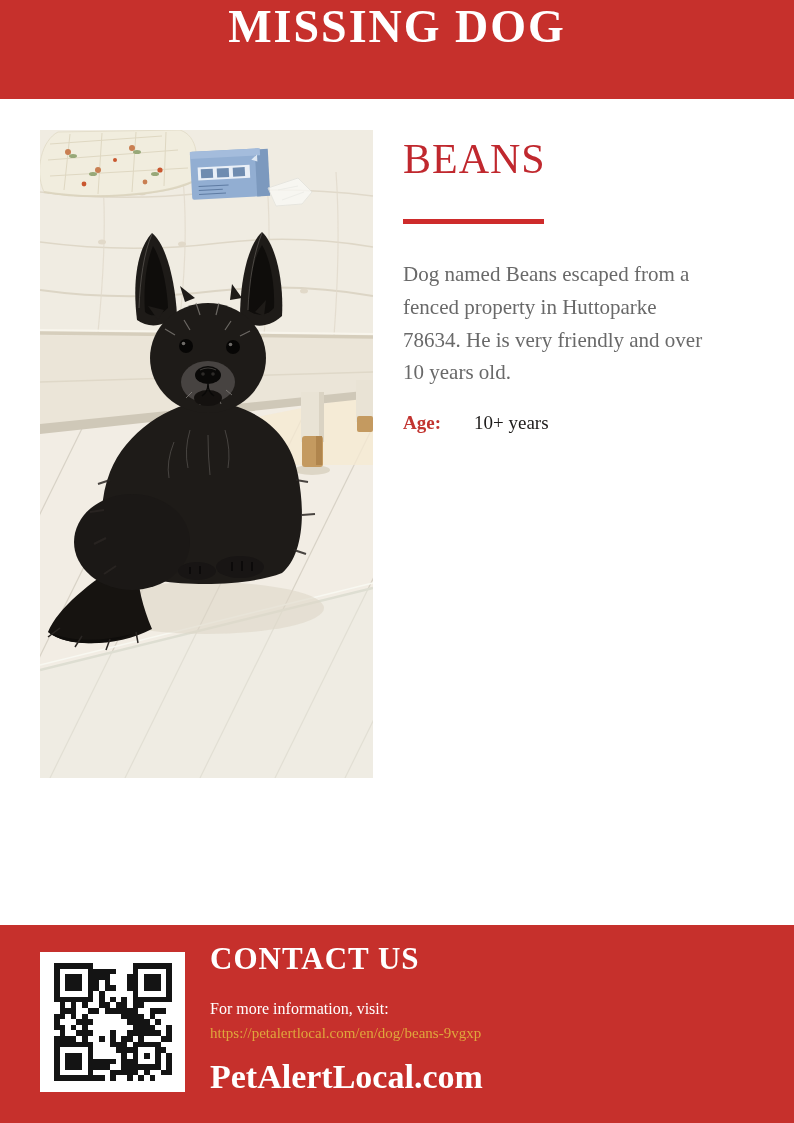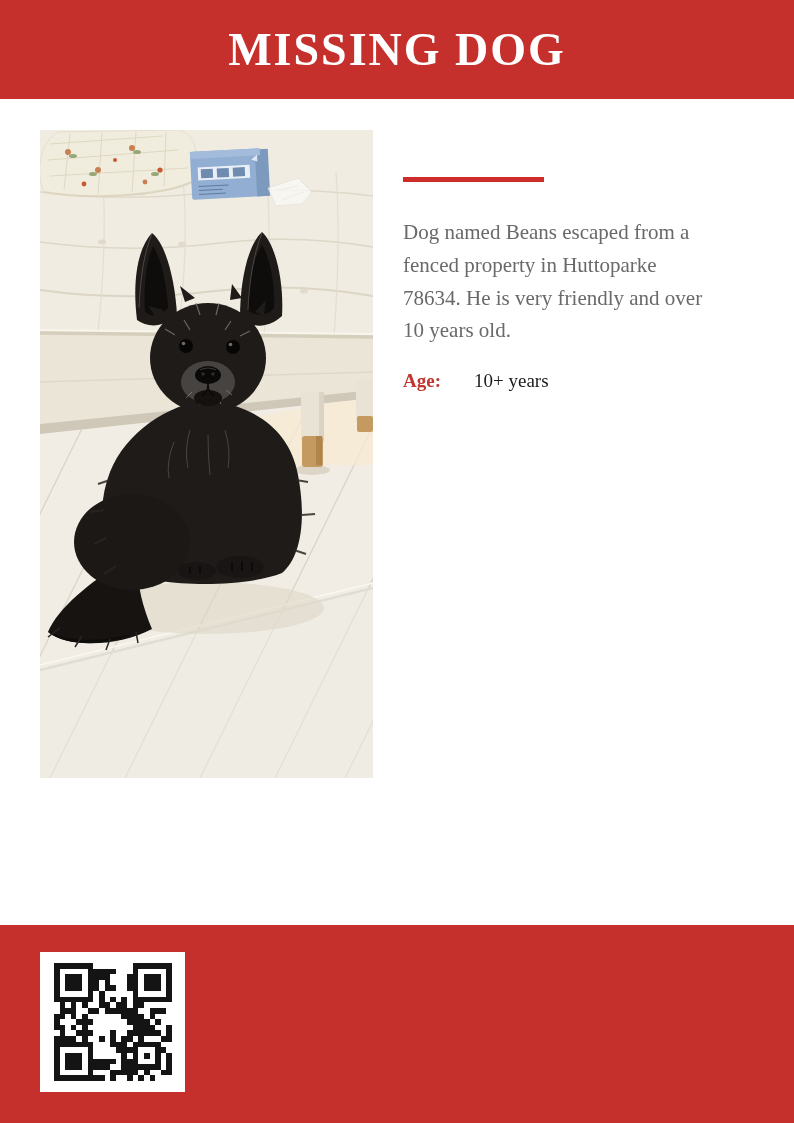--- a/index.html
+++ b/index.html
@@ -15,21 +15,21 @@
   html,body{width:794px;height:1123px;}
   body{
     position:relative;
     background:#ffffff;
     font-family:"Liberation Serif","DejaVu Serif",serif;
     overflow:hidden;
   }
   .header{
     position:absolute;left:0;top:0;width:794px;height:99px;
     background:var(--red);
-    display:flex;align-items:center;justify-content:center;
+    display:flex;align-items:flex-start;justify-content:center;
   }
   .header-title{
     color:#ffffff;font-size:46px;font-weight:bold;letter-spacing:2px;
   }
   .photo-frame{
     position:absolute;left:40px;top:130px;width:333px;height:648px;
     overflow:hidden;background:#F2EDE4;
   }
   .photo-frame svg{display:block;width:333px;height:648px;}
   .info-col{
@@ -215,20 +215,21 @@
 
       <circle cx="146" cy="216" r="7" fill="#070605"></circle>
       <circle cx="193" cy="217" r="7" fill="#070605"></circle>
       <circle cx="143.5" cy="213.5" r="1.8" fill="#6E6B68"></circle>
       <circle cx="190.5" cy="214.5" r="1.8" fill="#6E6B68"></circle>
     </g>
   </svg>
 </div>
 
 <div class="info-col">
+  <div class="dog-name">BEANS</div>
   <div class="title-divider"></div>
   <p class="description">Dog named Beans escaped from a fenced property in Huttoparke 78634. He is very friendly and over 10 years old.</p>
   <div class="attr-row">
     <span class="attr-label">Age:</span>
     <span class="attr-value">10+ years</span>
   </div>
 </div>
 
 <div class="footer">
   <div class="qr-card">
@@ -473,13 +474,19 @@
         <rect x="5" y="20" width="1" height="1" fill="#141414"></rect>
         <rect x="6" y="20" width="1" height="1" fill="#141414"></rect>
         <rect x="7" y="20" width="1" height="1" fill="#141414"></rect>
         <rect x="8" y="20" width="1" height="1" fill="#141414"></rect>
         <rect x="10" y="20" width="1" height="1" fill="#141414"></rect>
         <rect x="13" y="20" width="1" height="1" fill="#141414"></rect>
         <rect x="15" y="20" width="1" height="1" fill="#141414"></rect>
         <rect x="17" y="20" width="1" height="1" fill="#141414"></rect>
       </svg>
   </div>
+  <div class="footer-text">
+    <div class="contact-heading">CONTACT US</div>
+    <div class="contact-info">For more information, visit:</div>
+    <a class="contact-url" href="#">https://petalertlocal.com/en/dog/beans-9vgxp</a>
+    <div class="site-name">PetAlertLocal.com</div>
+  </div>
 </div>
 
 </body></html>

